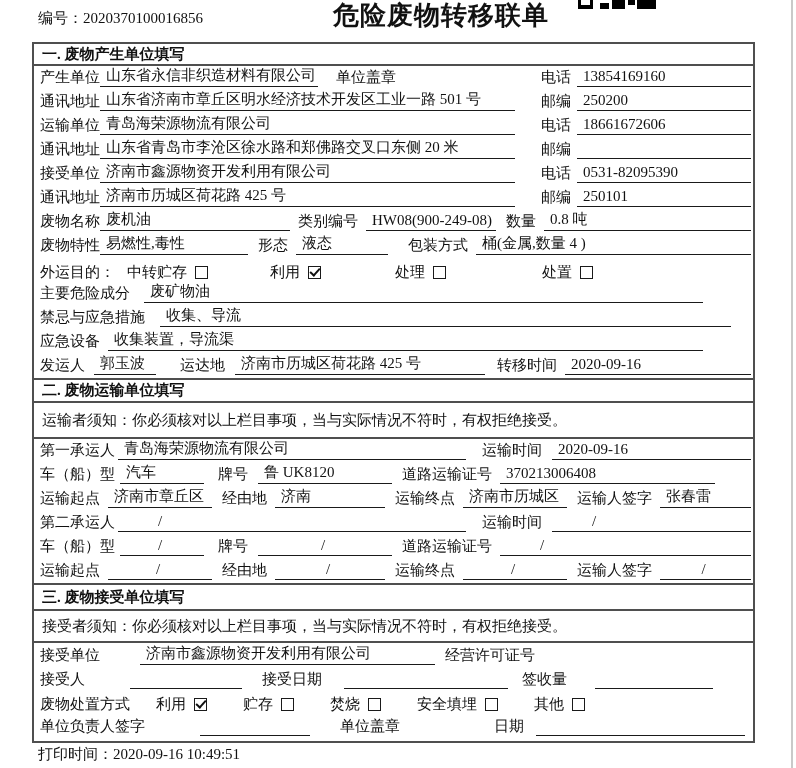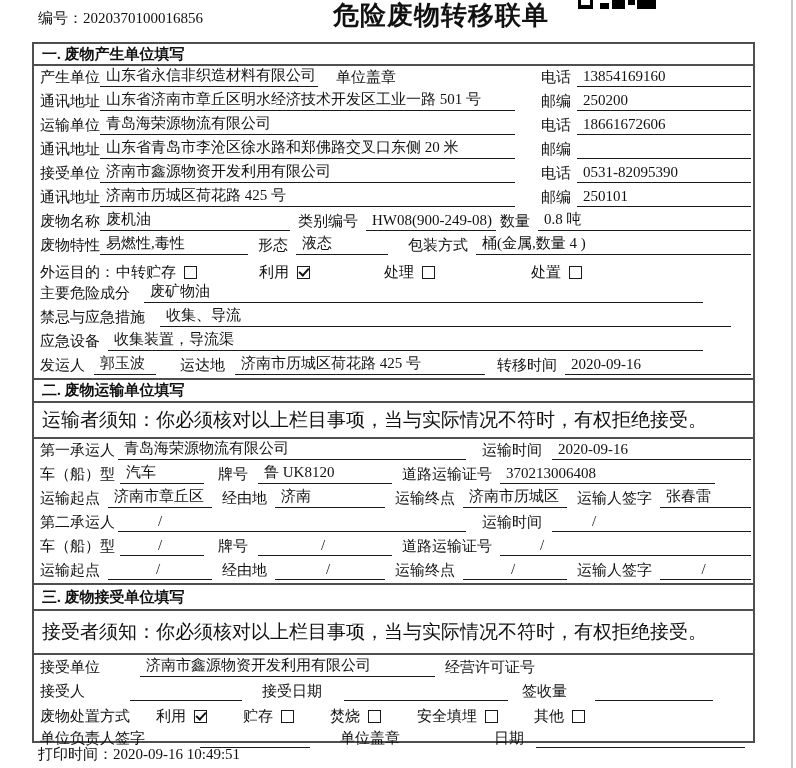--- a/index.html
+++ b/index.html
@@ -23,29 +23,29 @@
   .box{
     position:absolute;left:32px;top:42px;width:723px;height:701px;
     border:2px solid #4f4f4f;box-sizing:border-box;background:#fff;
   }
   .sec-h{
     display:flex;align-items:center;font-weight:bold;font-size:15px;
     padding-left:8px;box-sizing:border-box;border-bottom:2px solid #4f4f4f;
   }
   .sec-h.mid{border-top:2px solid #4f4f4f;}
   .note-row{
-    display:flex;align-items:center;font-size:19px;padding-left:8px;
+    display:flex;align-items:center;font-size:15px;padding-left:8px;
     box-sizing:border-box;border-bottom:2px solid #4f4f4f;
   }
   .row{
     display:flex;align-items:flex-end;padding:0 2px 3px 6px;
     box-sizing:border-box;font-size:15px;
   }
   .h22{height:22px}.h24{height:24px}.h25{height:25px}.h36{height:36px}
-  .h28{height:28px}.h32{height:44px}.h23{height:23px}
+  .h28{height:28px}.h32{height:32px}.h23{height:23px}
   .lbl{white-space:nowrap;flex:none;}
   .ul{
     border-bottom:1px solid #1a1a1a;white-space:nowrap;
     padding:0 4px 1px 6px;box-sizing:border-box;flex:none;overflow:hidden;
   }
   .grow{flex:1 1 auto;}
   .slash{text-align:center;padding-left:0;}
   .slash-l{padding-left:40px;}
   .rgroup{width:210px;flex:none;display:flex;align-items:flex-end;margin-left:auto;}
   .rgroup .lbl{margin-right:6px;}
@@ -132,36 +132,36 @@
       <span class="lbl">邮编</span>
       <span class="ul grow">250101</span>
     </span>
   </div>
 
   <div class="row h24">
     <span class="lbl" style="width:60px">废物名称</span>
     <span class="ul" style="width:190px">废机油</span>
     <span class="lbl" style="margin-left:8px">类别编号</span>
     <span class="ul" style="width:130px;margin-left:8px">HW08(900-249-08)</span>
-    <span class="lbl" style="margin-left:4px">数量</span>
+    <span class="lbl" style="margin-left:10px">数量</span>
     <span class="ul grow" style="margin-left:8px">0.8 吨</span>
   </div>
 
   <div class="row h24">
     <span class="lbl" style="width:60px">废物特性</span>
     <span class="ul" style="width:148px">易燃性,毒性</span>
     <span class="lbl" style="margin-left:10px">形态</span>
     <span class="ul" style="width:92px;margin-left:8px">液态</span>
     <span class="lbl" style="margin-left:20px">包装方式</span>
     <span class="ul grow" style="margin-left:8px">桶(金属,数量 4 )</span>
   </div>
 
   <div class="row h24" style="align-items:flex-end;padding-bottom:0">
     <span class="lbl">外运目的：</span>
-    <span class="opt" style="margin-left:1px">
+    <span class="opt" style="margin-left:12px">
       <span class="lbl">中转贮存</span>
       <span class="cb"></span>
     </span>
     <span class="opt" style="margin-left:62px">
       <span class="lbl">利用</span>
       <span class="cb checked"></span>
     </span>
     <span class="opt" style="margin-left:74px">
       <span class="lbl">处理</span>
       <span class="cb"></span>

